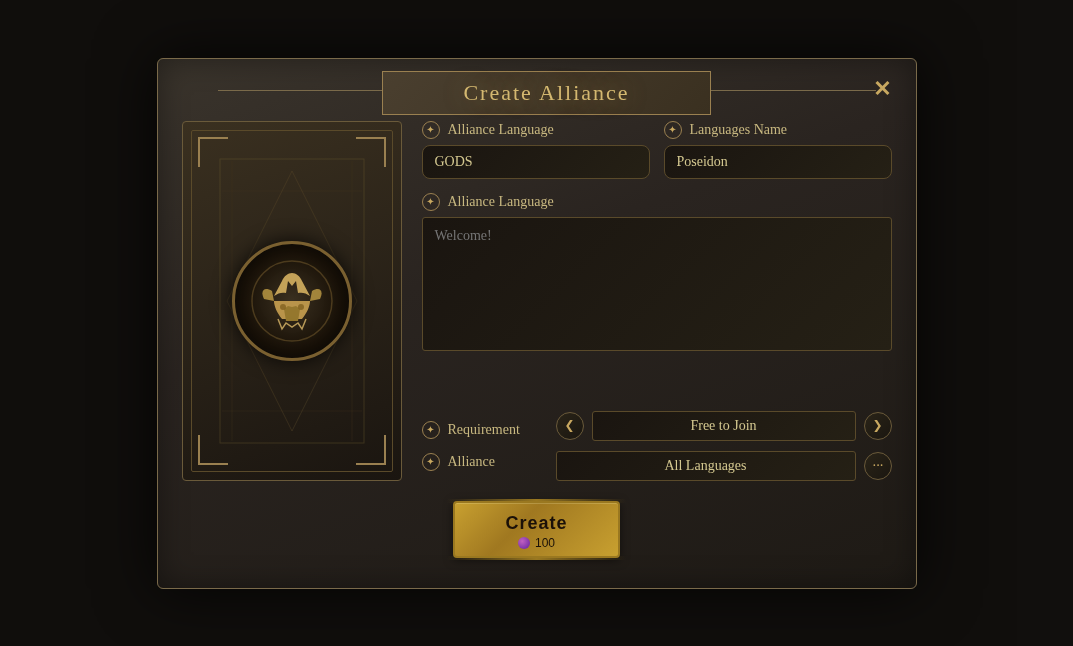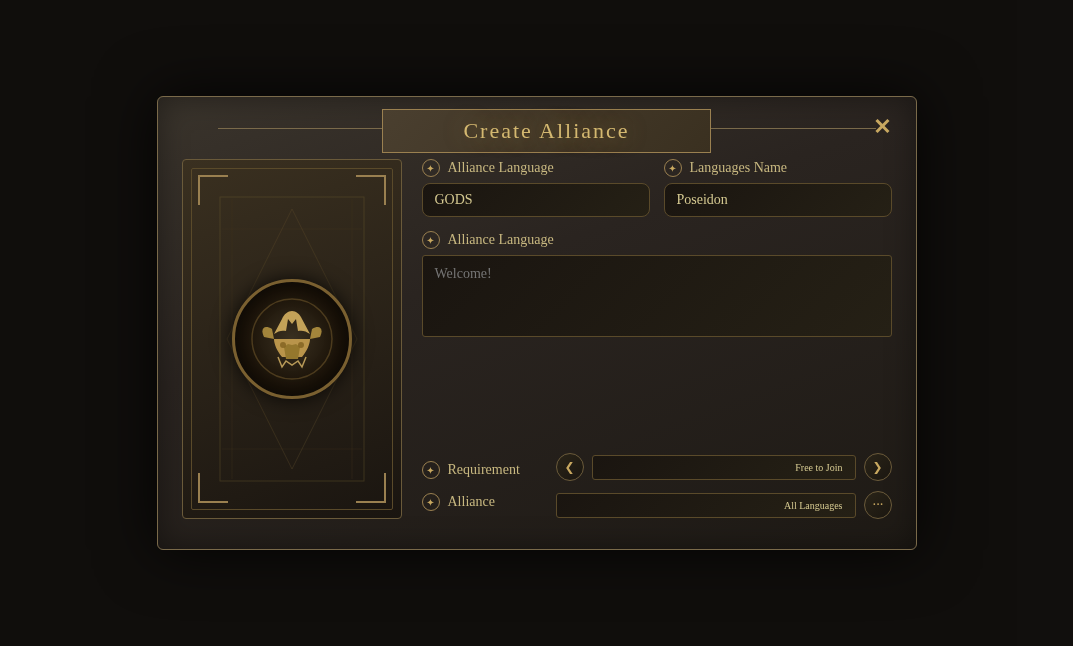--- a/index.html
+++ b/index.html
@@ -230,21 +230,21 @@
     .form-textarea {
       background: linear-gradient(135deg, #1a1510 0%, #252015 100%);
       border: 1px solid #5a4a2a;
       border-radius: 3px;
       color: #6a6050;
       font-size: 14px;
       padding: 10px 12px;
       font-family: inherit;
       outline: none;
       width: 100%;
-      height: 82px;
+      height: 134px;
       resize: none;
     }
 
     
     .req-lang-row {
       display: flex;
       align-items: center;
       gap: 14px;
     }
 
@@ -282,23 +282,23 @@
       cursor: pointer;
       flex-shrink: 0;
     }
 
     .selector-value {
       flex: 1;
       background: linear-gradient(135deg, #1a1510 0%, #252015 100%);
       border: 1px solid #5a4a2a;
       border-radius: 3px;
       color: #d4c890;
-      font-size: 10px;
+      font-size: 14px;
       padding: 6px 12px;
-      text-align: right;
+      text-align: center;
     }
 
     .selector-dots {
       width: 28px;
       height: 28px;
       border-radius: 50%;
       border: 1.5px solid #6a5a3a;
       background: linear-gradient(135deg, #2a2418, #1a1610);
       display: flex;
       align-items: center;
@@ -498,15 +498,24 @@
               <div class="selector-dots">
                 <span>···</span>
               </div>
             </div>
           </div>
         </div>
 
       </div>
     </div>
 
+    <div class="create-btn-wrapper">
+      <button class="create-btn">
+        <span class="create-btn-label">Create</span>
+        <div class="create-btn-cost">
+          <div class="cost-gem"></div>
+          <span>100</span>
+        </div>
+      </button>
+    </div>
 
   </div>
 </div>
 
 </body></html>

